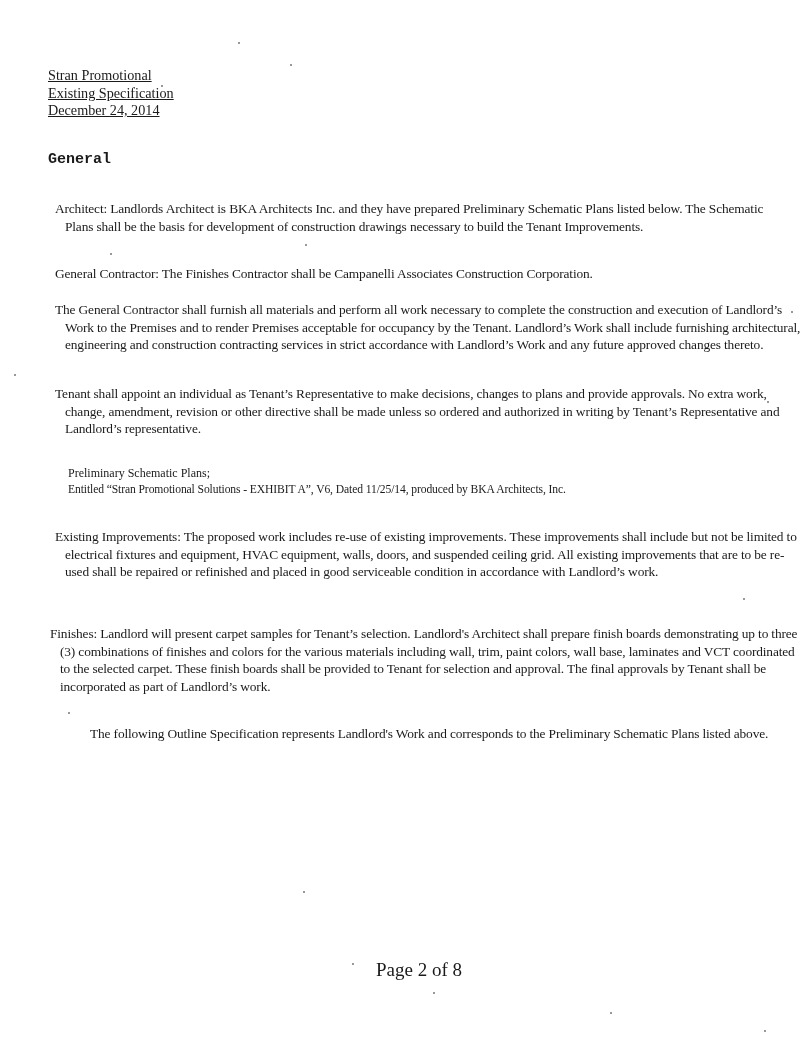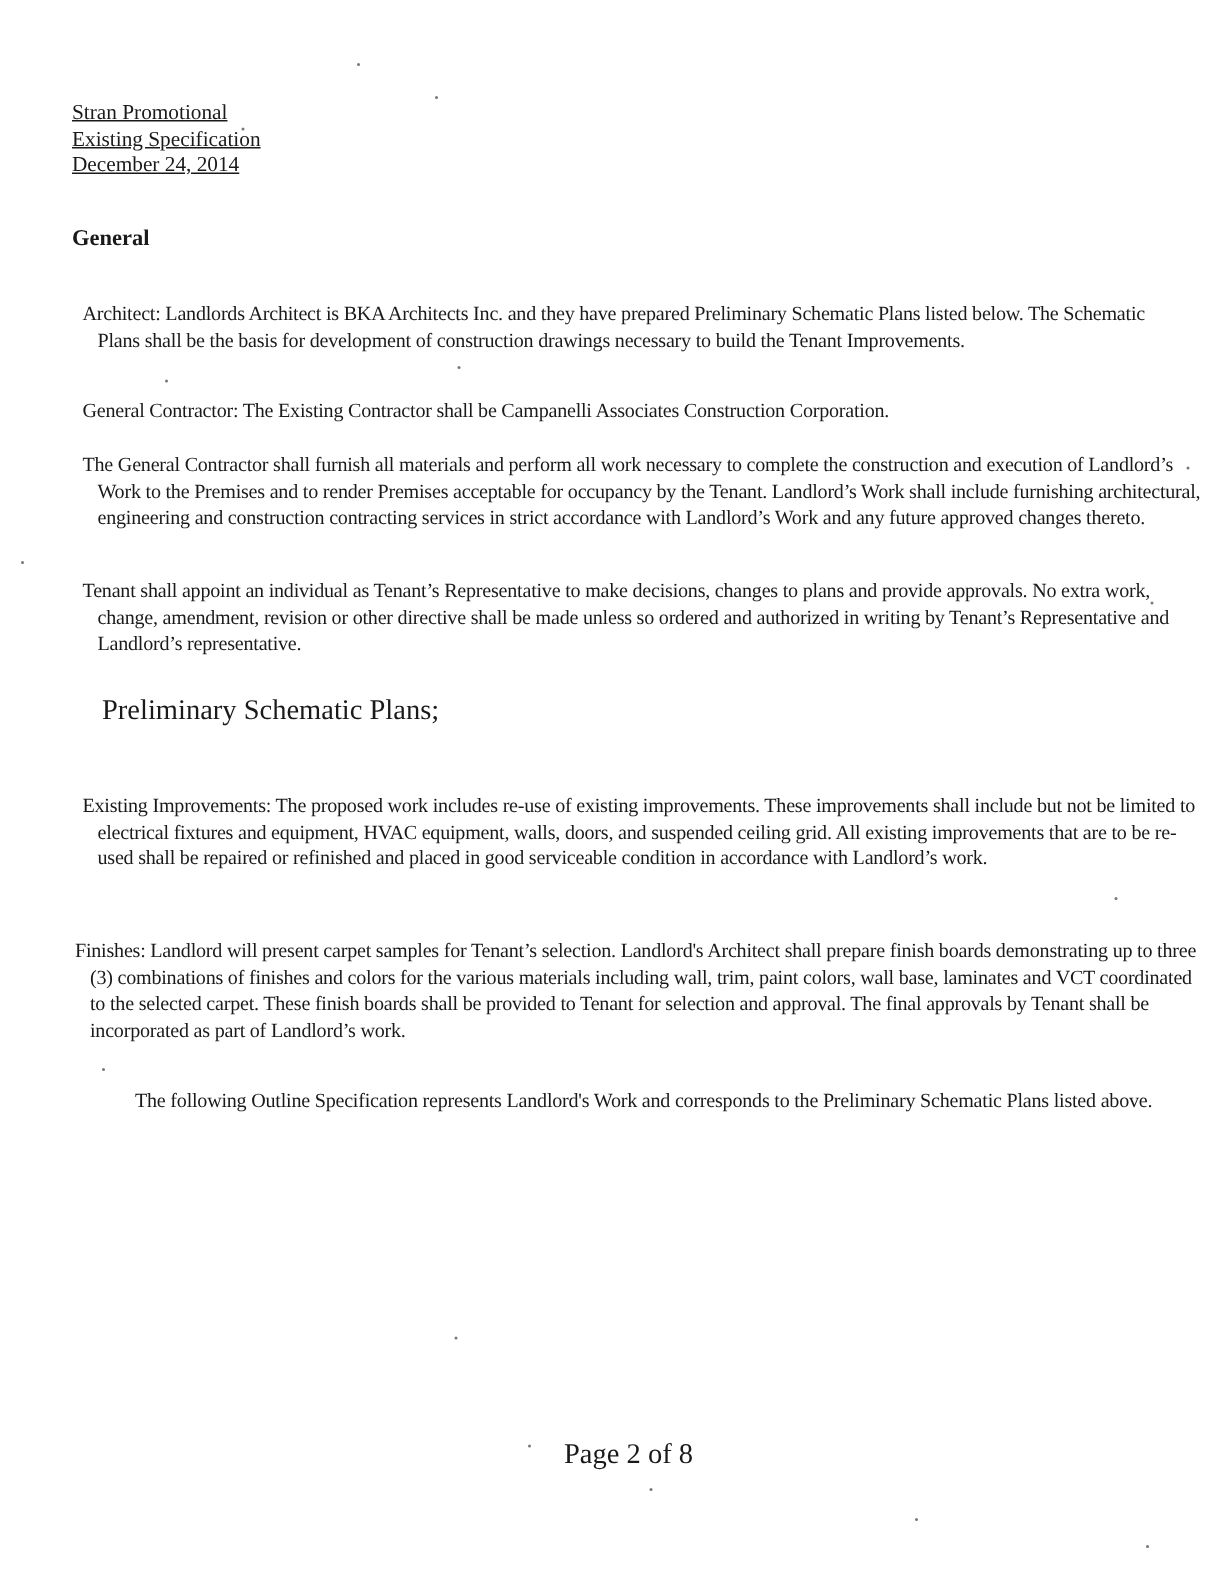--- a/index.html
+++ b/index.html
@@ -1,56 +1,57 @@
 <!DOCTYPE html>
 <html><head>
   <meta charset="utf-8">
   <style>
     html, body { margin: 0; padding: 0; background: #ffffff; }
     body {
       width: 811px; height: 1050px; position: relative; overflow: hidden;
       font-family: "Liberation Serif", serif; color: #1a1a1a;
     }
     .header { position: absolute; left: 48px; top: 67px; font-size: 14.2px; line-height: 17.5px; text-decoration: underline; }
-    .section-title { position: absolute; left: 48px; top: 151px; font-size: 15px; font-weight: bold; }
+    .section-title { position: absolute; left: 48px; top: 151px; font-size: 15px; font-weight: bold; font-family: Liberation Mono, monospace; }
     .para {
       position: absolute; font-size: 13.4px; line-height: 17.6px;
       padding-left: 10px; text-indent: -10px; letter-spacing: -0.15px;
     }
     .p-architect { left: 55px; top: 200px; width: 720px; }
     .p-gc { left: 55px; top: 265px; width: 720px; }
     .p-furnish { left: 55px; top: 301px; width: 740px; }
     .p-tenant { left: 55px; top: 385px; width: 740px; }
     .plans { position: absolute; left: 68px; top: 465px; }
-    .plans-title { font-size: 19px; line-height: 17px; }
+    .plans-title { font-size: 12px; line-height: 17px; }
     .plans-entitled { font-size: 11.6px; line-height: 15px; letter-spacing: -0.1px; }
     .p-existing { left: 55px; top: 528px; width: 740px; }
     .p-finishes { left: 50px; top: 625px; width: 740px; }
     .p-following { left: 50px; top: 725px; width: 740px; padding-left: 0; text-indent: 0; margin-left: 40px; }
     .page-num { position: absolute; left: 376px; top: 959px; font-size: 19px; }
     .speck { position: absolute; width: 2px; height: 2px; background: #777; border-radius: 1px; }
   </style>
 </head>
 <body>
 
 <div class="header">
   <div>Stran Promotional</div>
   <div>Existing Specification</div>
   <div>December 24, 2014</div>
 </div>
 
 <div class="section-title">General</div>
 
 <div class="para p-architect">Architect: Landlords Architect is BKA Architects Inc. and they have prepared Preliminary Schematic Plans listed below. The Schematic Plans shall be the basis for development of construction drawings necessary to build the Tenant Improvements.</div>
-<div class="para p-gc">General Contractor: The Existing Contractor shall be Campanelli Associates Construction Corporation.</div>
+<div class="para p-gc">General Contractor: The Finishes Contractor shall be Campanelli Associates Construction Corporation.</div>
 <div class="para p-furnish">The General Contractor shall furnish all materials and perform all work necessary to complete the construction and execution of Landlord’s Work to the Premises and to render Premises acceptable for occupancy by the Tenant. Landlord’s Work shall include furnishing architectural, engineering and construction contracting services in strict accordance with Landlord’s Work and any future approved changes thereto.</div>
 <div class="para p-tenant">Tenant shall appoint an individual as Tenant’s Representative to make decisions, changes to plans and provide approvals. No extra work, change, amendment, revision or other directive shall be made unless so ordered and authorized in writing by Tenant’s Representative and Landlord’s representative.</div>
 
 <div class="plans">
   <div class="plans-title">Preliminary Schematic Plans;</div>
+  <div class="plans-entitled">Entitled “Stran Promotional Solutions - EXHIBIT A”, V6, Dated 11/25/14, produced by BKA Architects, Inc.</div>
 </div>
 
 <div class="para p-existing">Existing Improvements: The proposed work includes re-use of existing improvements. These improvements shall include but not be limited to electrical fixtures and equipment, HVAC equipment, walls, doors, and suspended ceiling grid. All existing improvements that are to be re-used shall be repaired or refinished and placed in good serviceable condition in accordance with Landlord’s work.</div>
 <div class="para p-finishes">Finishes: Landlord will present carpet samples for Tenant’s selection. Landlord's Architect shall prepare finish boards demonstrating up to three (3) combinations of finishes and colors for the various materials including wall, trim, paint colors, wall base, laminates and VCT coordinated to the selected carpet. These finish boards shall be provided to Tenant for selection and approval.  The final approvals by Tenant shall be incorporated as part of Landlord’s work.</div>
 <div class="para p-following">The following Outline Specification represents Landlord's Work and corresponds to the Preliminary Schematic Plans listed above.</div>
 
 <div class="page-num">Page 2 of 8</div>
 
 <div class="speck" style="left:238px;top:42px;"></div>
 <div class="speck" style="left:290px;top:64px;"></div>

